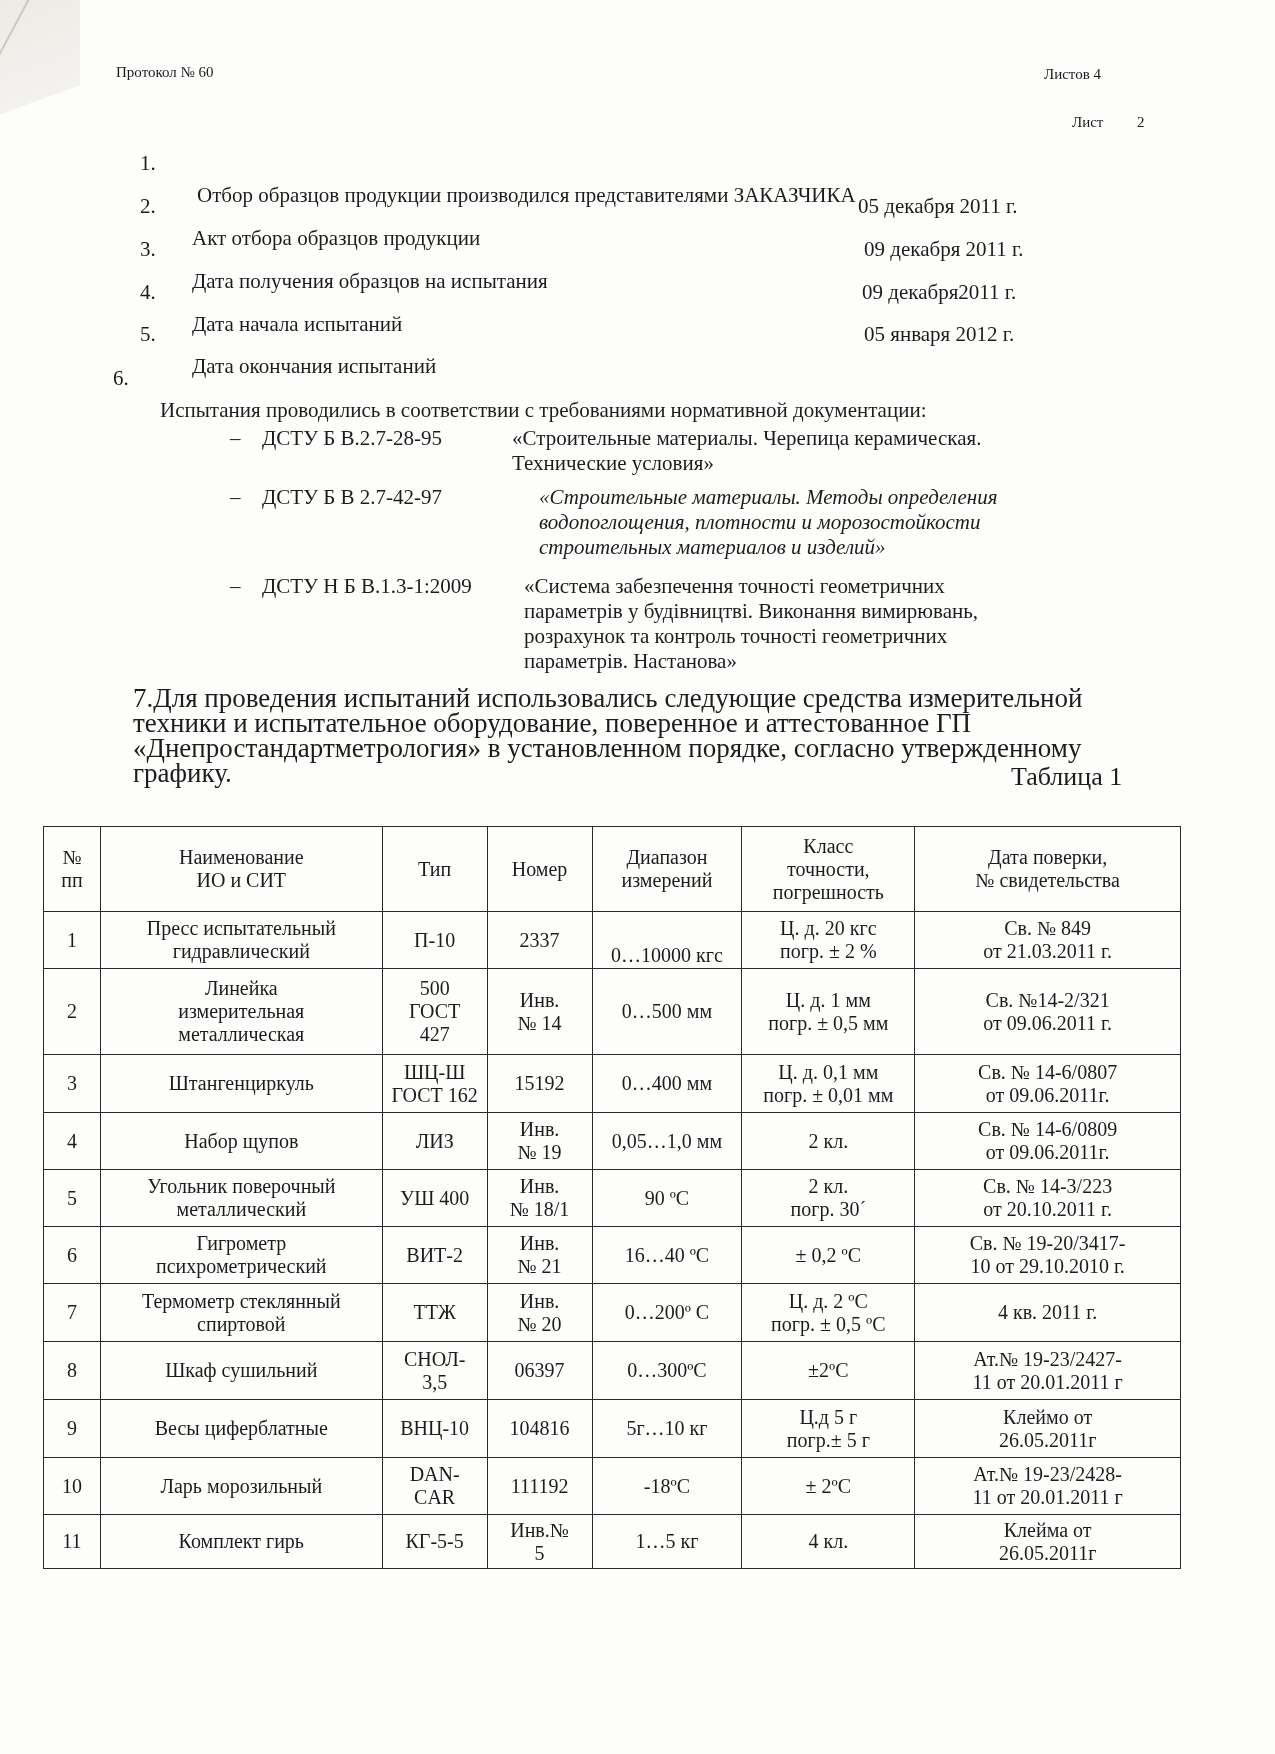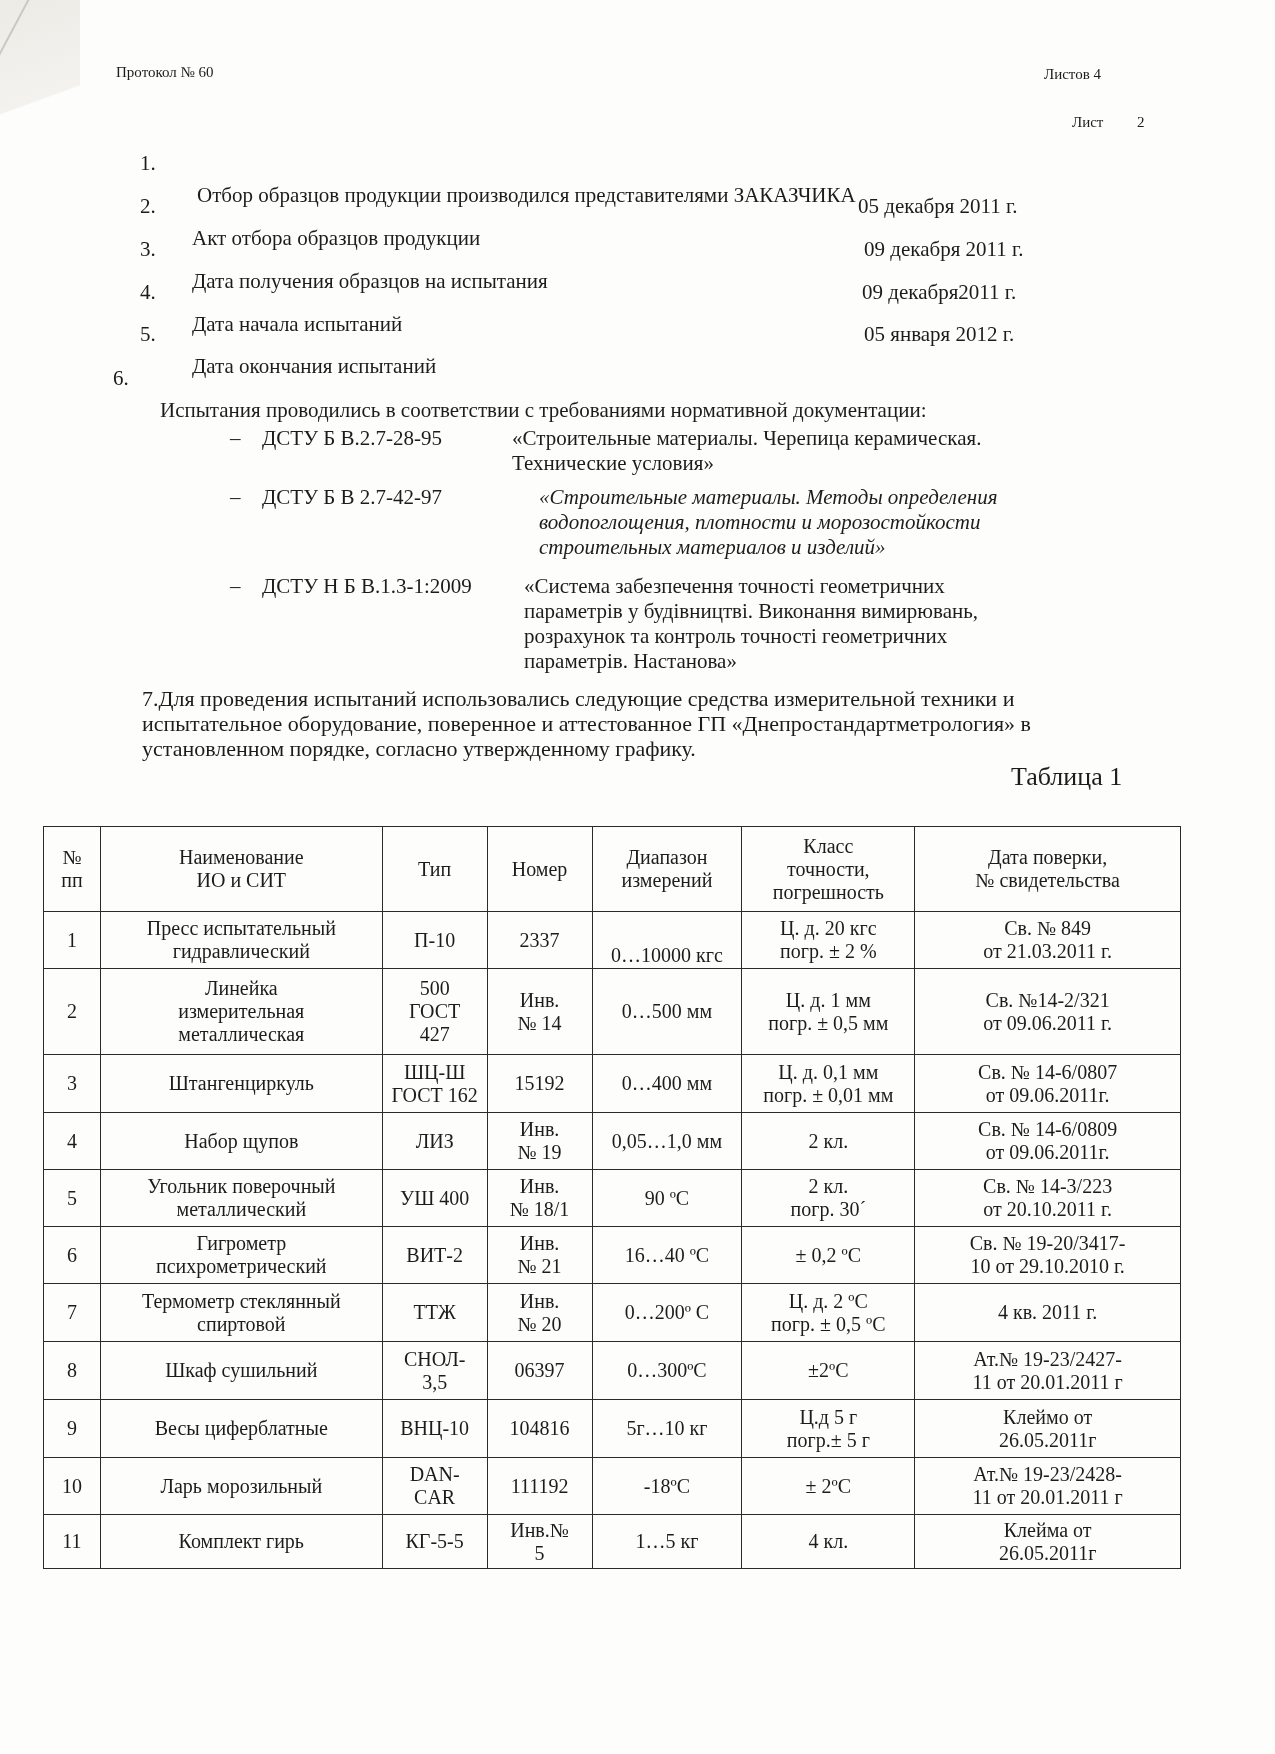--- a/index.html
+++ b/index.html
@@ -18,21 +18,21 @@
     background: #c9c8c2; transform: rotate(-62deg); transform-origin: left top;
   }
   .abs { position: absolute; white-space: nowrap; }
   .hdr { font-size: 15px; }
   .item { font-size: 21px; }
   .item .num { position: absolute; left: 0; }
   .item .txt { position: absolute; left: 52px; margin-top: 32px; }
   .norm-code { position: absolute; left: 0; font-size: 21px; }
   .norm-dash { position: absolute; left: -32px; font-size: 21px; }
   .norm-title { position: absolute; left: 262px; font-size: 21px; line-height: 25px; white-space: normal; width: 560px; }
-  .para7 { position: absolute; left: 142px; top: 686px; width: 950px; font-size: 22px; line-height: 25px; }
+  .para7 { position: absolute; left: 133px; top: 686px; width: 950px; font-size: 27px; line-height: 25px; }
   .table-caption { position: absolute; left: 1011px; top: 762px; font-size: 26px; }
   table.io {
     position: absolute; left: 43px; top: 826px; width: 1138px;
     border-collapse: collapse; font-size: 20px; line-height: 23px;
   }
   table.io th, table.io td {
     border: 1.5px solid #2a2a2a; padding: 1px 3px; vertical-align: middle; text-align: center;
     font-weight: normal;
   }
   table.io th { height: 82px; }

